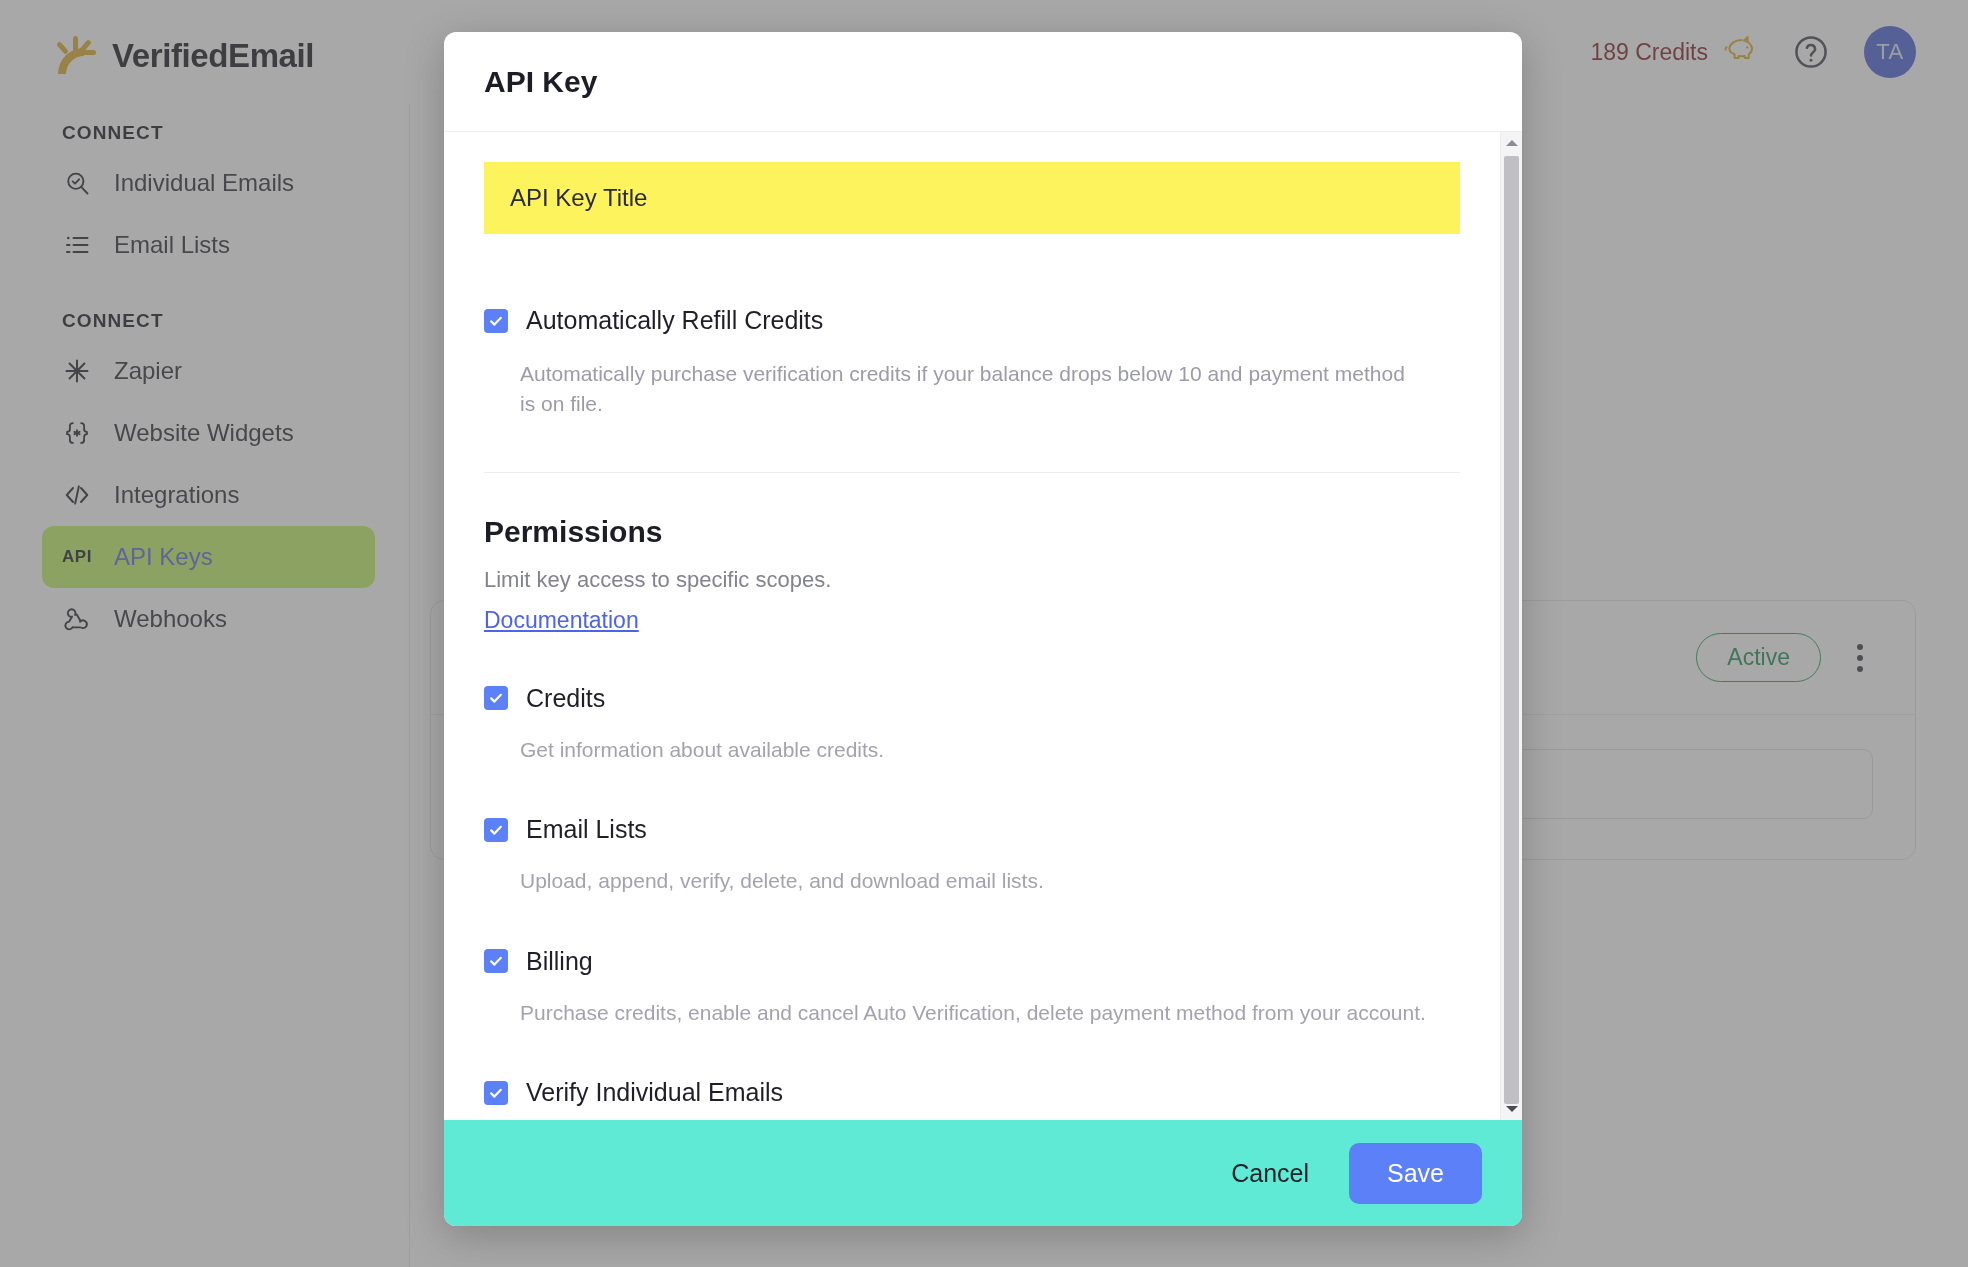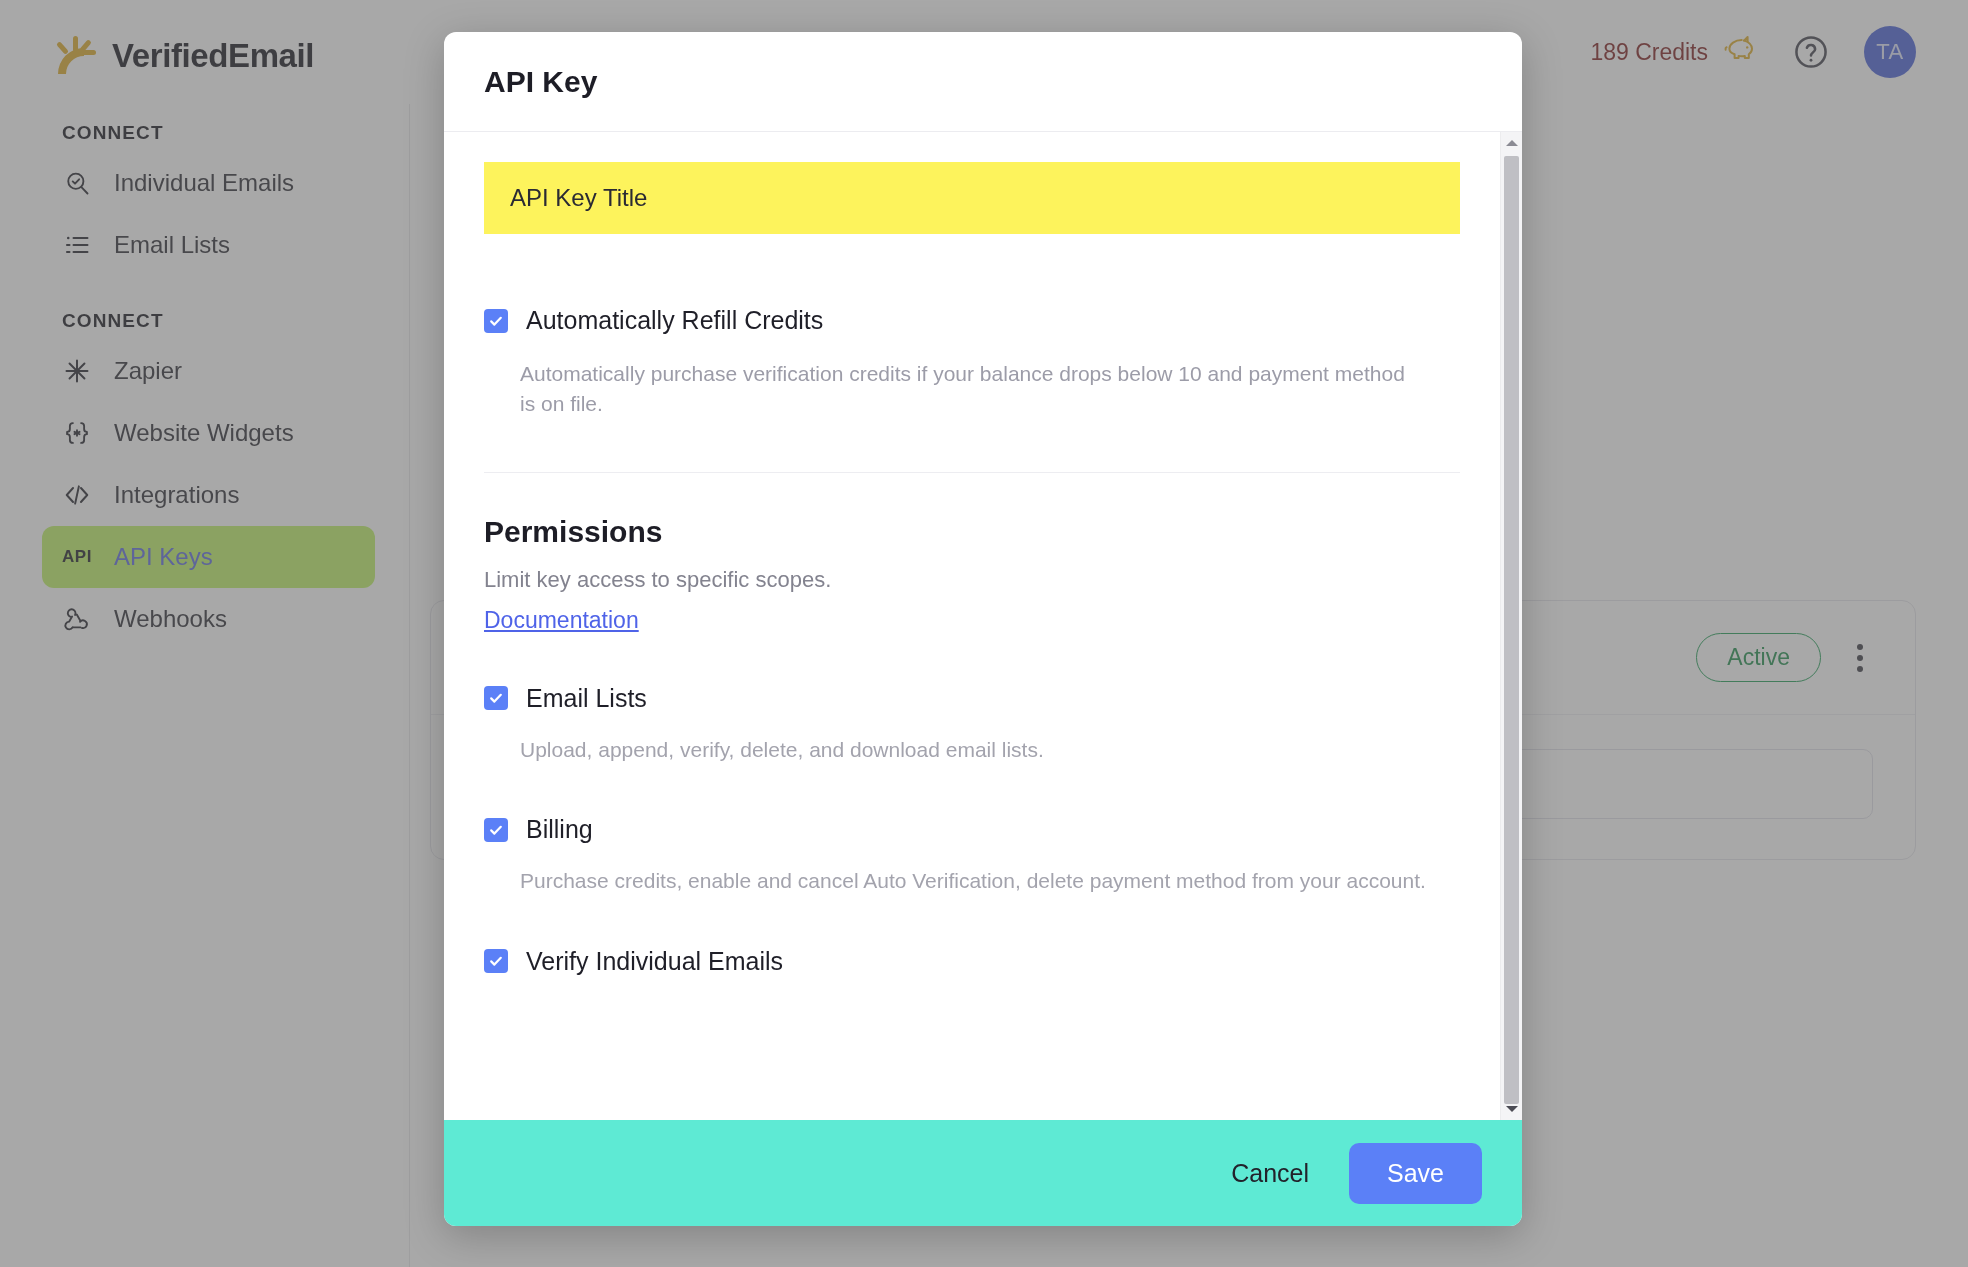--- a/index.html
+++ b/index.html
@@ -321,20 +321,31 @@
           <p class="opt-desc">Automatically purchase verification credits if your balance drops below 10 and payment method is on file.</p>
         </div>
 
         <div class="divider"></div>
 
         <div class="section">
           <h3 class="section-title">Permissions</h3>
           <p class="section-sub">Limit key access to specific scopes.</p>
           <a class="doc-link" href="#">Documentation</a>
 
+          <div class="perm">
+            <label class="opt-row">
+              <span class="cbx">
+                <svg width="16" height="16" viewBox="0 0 16 16" fill="none" stroke="#ffffff" stroke-width="2.2" stroke-linecap="round" stroke-linejoin="round">
+                    <path d="M3.2 8.4 6.4 11.6 12.8 4.8"></path>
+                  </svg>
+              </span>
+              <span class="opt-label">Credits</span>
+            </label>
+            <p class="perm-desc">Get information about available credits.</p>
+          </div>
 
           <div class="perm">
             <label class="opt-row">
               <span class="cbx">
                 <svg width="16" height="16" viewBox="0 0 16 16" fill="none" stroke="#ffffff" stroke-width="2.2" stroke-linecap="round" stroke-linejoin="round">
                     <path d="M3.2 8.4 6.4 11.6 12.8 4.8"></path>
                   </svg>
               </span>
               <span class="opt-label">Email Lists</span>
             </label>

